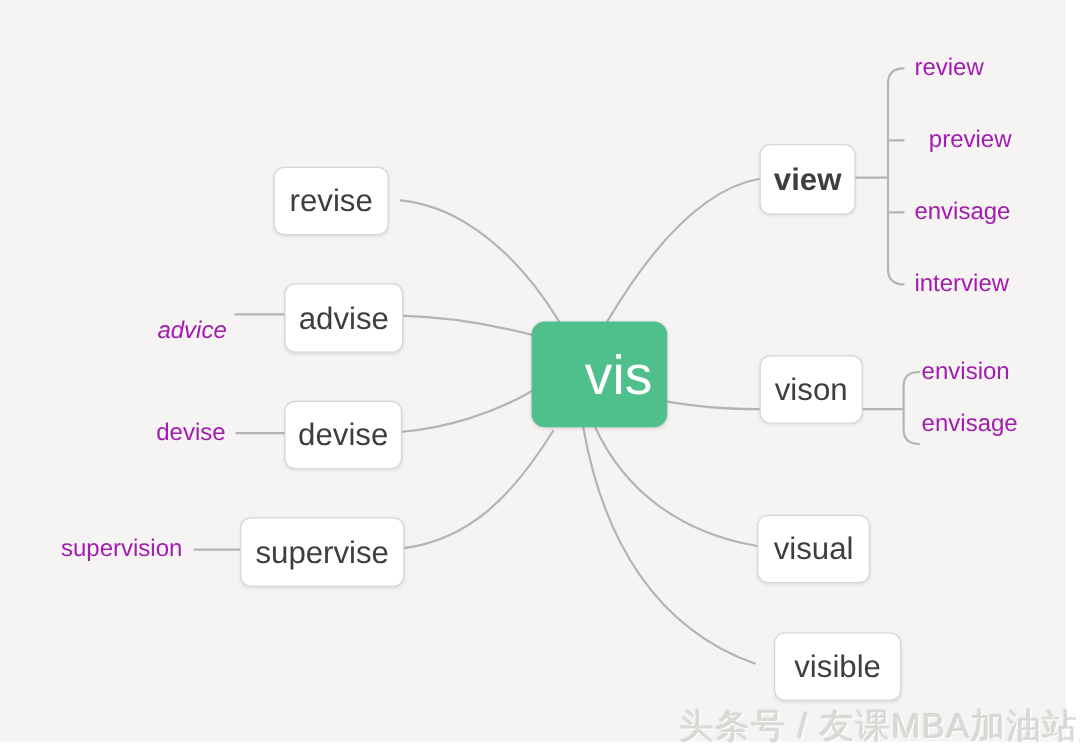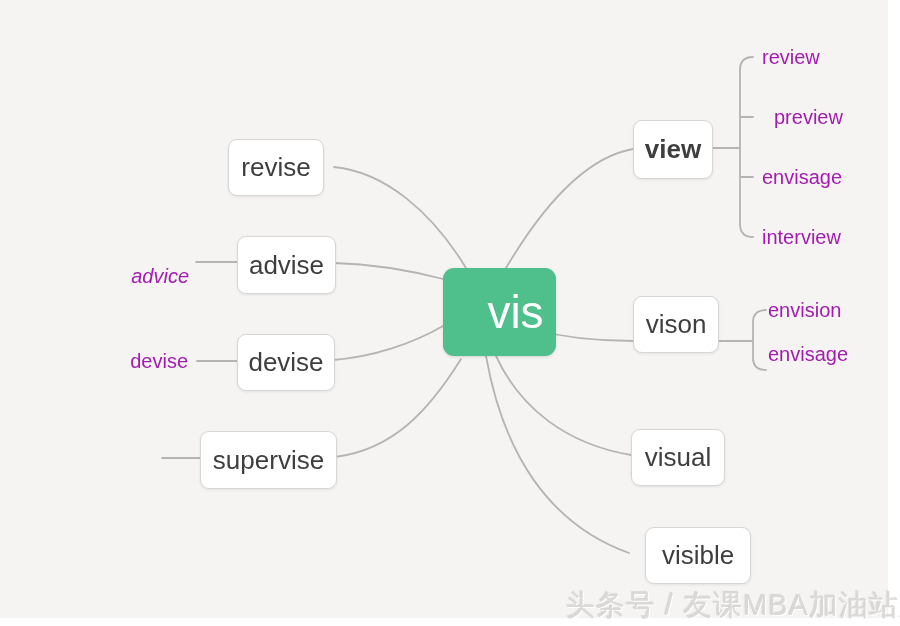--- a/index.html
+++ b/index.html
@@ -75,20 +75,21 @@
 
   <div class="root-node" style="left:443px;top:268px;width:81px;height:88px;">vis</div>
 
   <div class="node" style="left:228px;top:139px;width:94px;height:55px;text-align:center;">revise</div>
   <div class="node" style="left:237px;top:236px;width:97px;height:56px;">advise</div>
   <div class="node" style="left:237px;top:334px;width:96px;height:55px;">devise</div>
   <div class="node" style="left:200px;top:431px;width:135px;height:56px;">supervise</div>
 
   <div class="side-label right-align" style="right:711px;top:276px;font-style:italic;">advice</div>
   <div class="side-label right-align" style="right:712px;top:361px;">devise</div>
+  <div class="side-label right-align" style="right:748px;top:458px;">supervision</div>
 
   <div class="node" style="left:633px;top:120px;width:78px;height:57px;font-weight:bold;">view</div>
   <div class="node" style="left:633px;top:296px;width:84px;height:55px;">vison</div>
   <div class="node" style="left:631px;top:429px;width:92px;height:55px;text-align:right;">visual</div>
   <div class="node" style="left:629px;top:527px;width:104px;height:55px;margin-left:16px;">visible</div>
 
   <div class="side-label" style="left:762px;top:57px;">review</div>
   <div class="side-label" style="left:762px;top:117px;margin-left:12px;">preview</div>
   <div class="side-label" style="left:762px;top:177px;">envisage</div>
   <div class="side-label" style="left:762px;top:237px;">interview</div>

